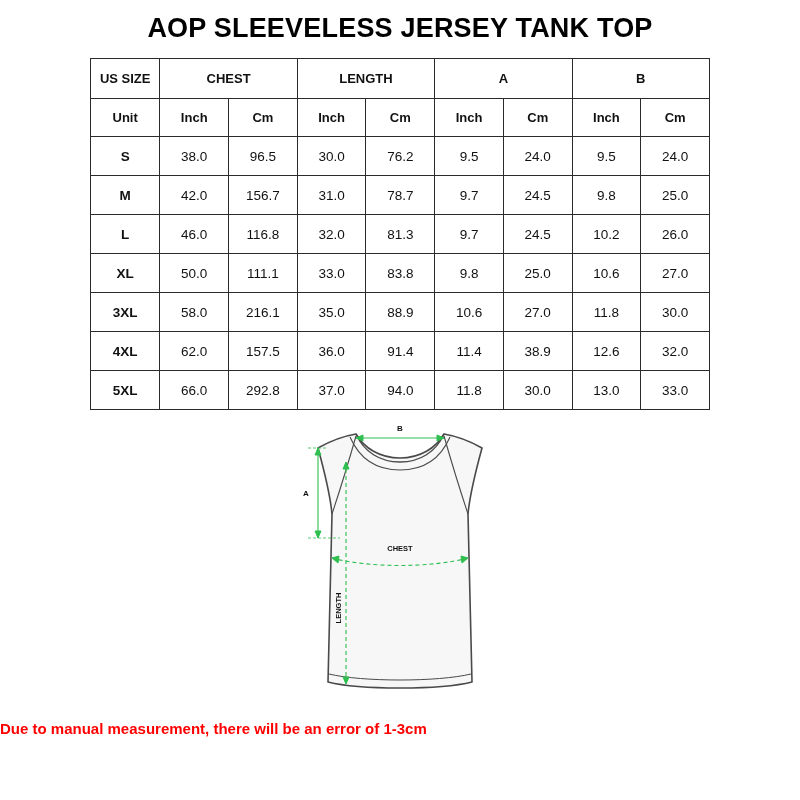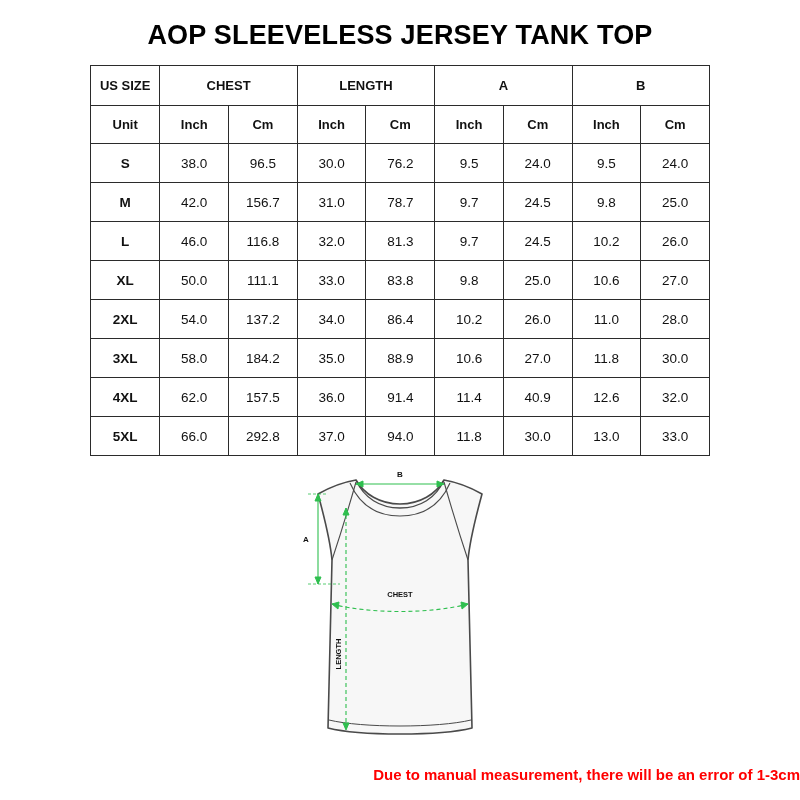--- a/index.html
+++ b/index.html
@@ -15,21 +15,21 @@
     width: 800px;
     height: 800px;
     overflow: hidden;
   }
   
   .title {
     text-align: center;
     font-size: 27px;
     font-weight: bold;
     letter-spacing: 0.2px;
-    padding-top: 20px;
+    padding-top: 13px;
     padding-bottom: 14px;
     color: #000;
   }
   
   .table-wrap {
     width: 620px;
     margin: 0 auto;
   }
   table.size-table {
     border-collapse: collapse;
@@ -60,21 +60,21 @@
   .diagram-area {
     position: relative;
     width: 800px;
     height: 300px;
     margin-top: 8px;
   }
   .diagram-area svg { display: block; margin: 0 auto; }
 
   
   .note {
-    text-align: right;
+    text-align: left;
     color: #ff0000;
     font-size: 15px;
     font-weight: bold;
     margin-top: 2px;
   }
 </style>
 </head>
 <body>
 
 <div id="page">
@@ -153,49 +153,38 @@
           <td>50.0</td>
           <td>111.1</td>
           <td>33.0</td>
           <td>83.8</td>
           <td>9.8</td>
           <td>25.0</td>
           <td>10.6</td>
           <td>27.0</td>
         </tr>
         <tr>
-          <td class="size-label">2XL</td>
-          <td>54.0</td>
-          <td>137.2</td>
-          <td>34.0</td>
-          <td>86.4</td>
-          <td>10.2</td>
-          <td>26.0</td>
-          <td>11.0</td>
-          <td>28.0</td>
-        </tr>
-        <tr>
           <td class="size-label">3XL</td>
           <td>58.0</td>
-          <td>184.2</td>
+          <td>216.1</td>
           <td>35.0</td>
           <td>88.9</td>
           <td>10.6</td>
           <td>27.0</td>
           <td>11.8</td>
           <td>30.0</td>
         </tr>
         <tr>
           <td class="size-label">4XL</td>
           <td>62.0</td>
           <td>157.5</td>
           <td>36.0</td>
           <td>91.4</td>
           <td>11.4</td>
-          <td>40.9</td>
+          <td>38.9</td>
           <td>12.6</td>
           <td>32.0</td>
         </tr>
         <tr>
           <td class="size-label">5XL</td>
           <td>66.0</td>
           <td>292.8</td>
           <td>37.0</td>
           <td>94.0</td>
           <td>11.8</td>

